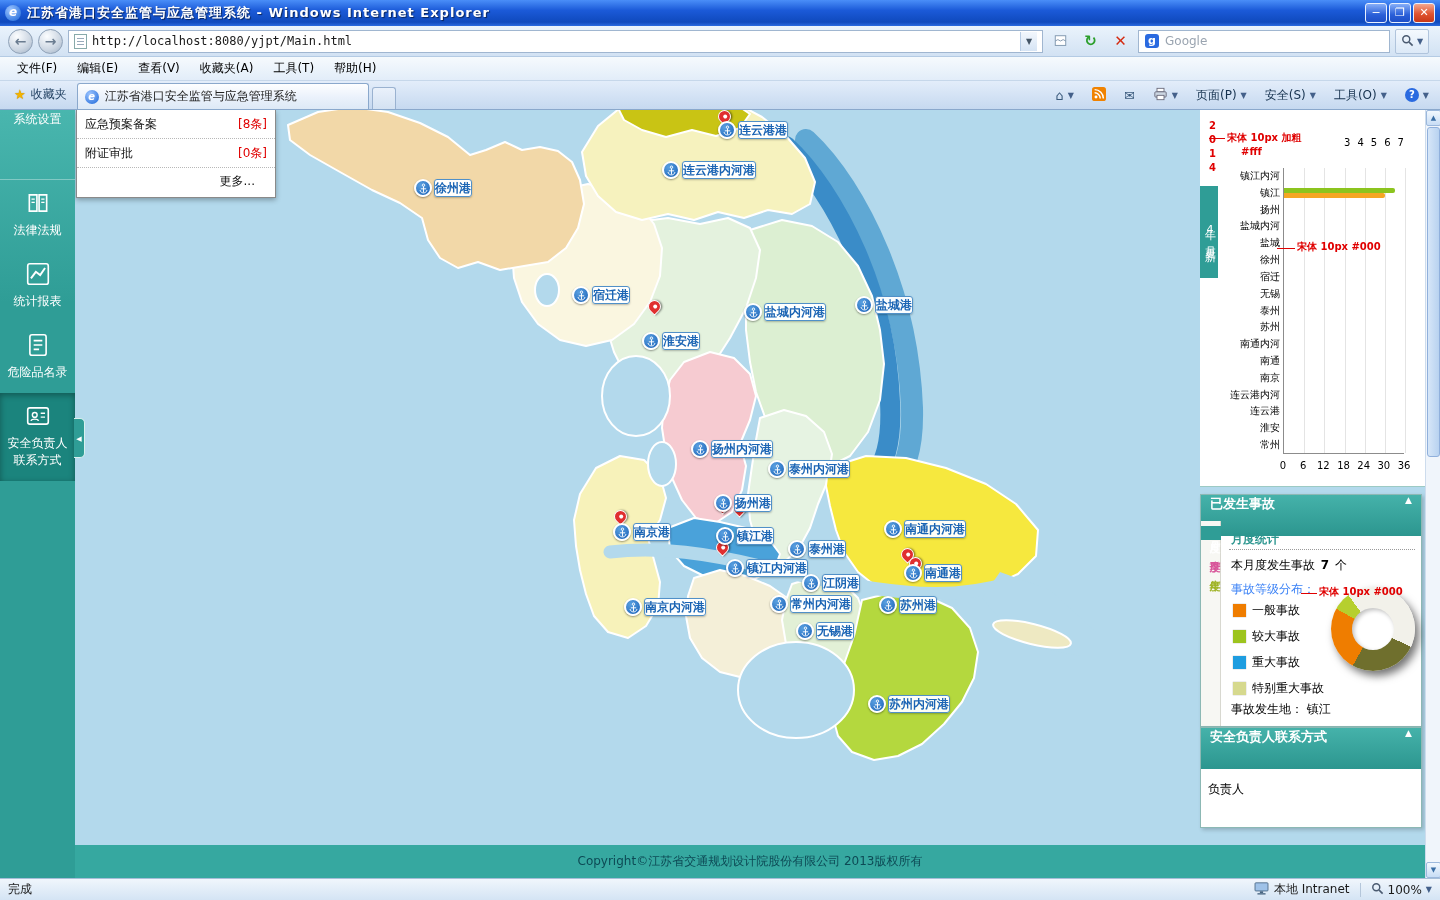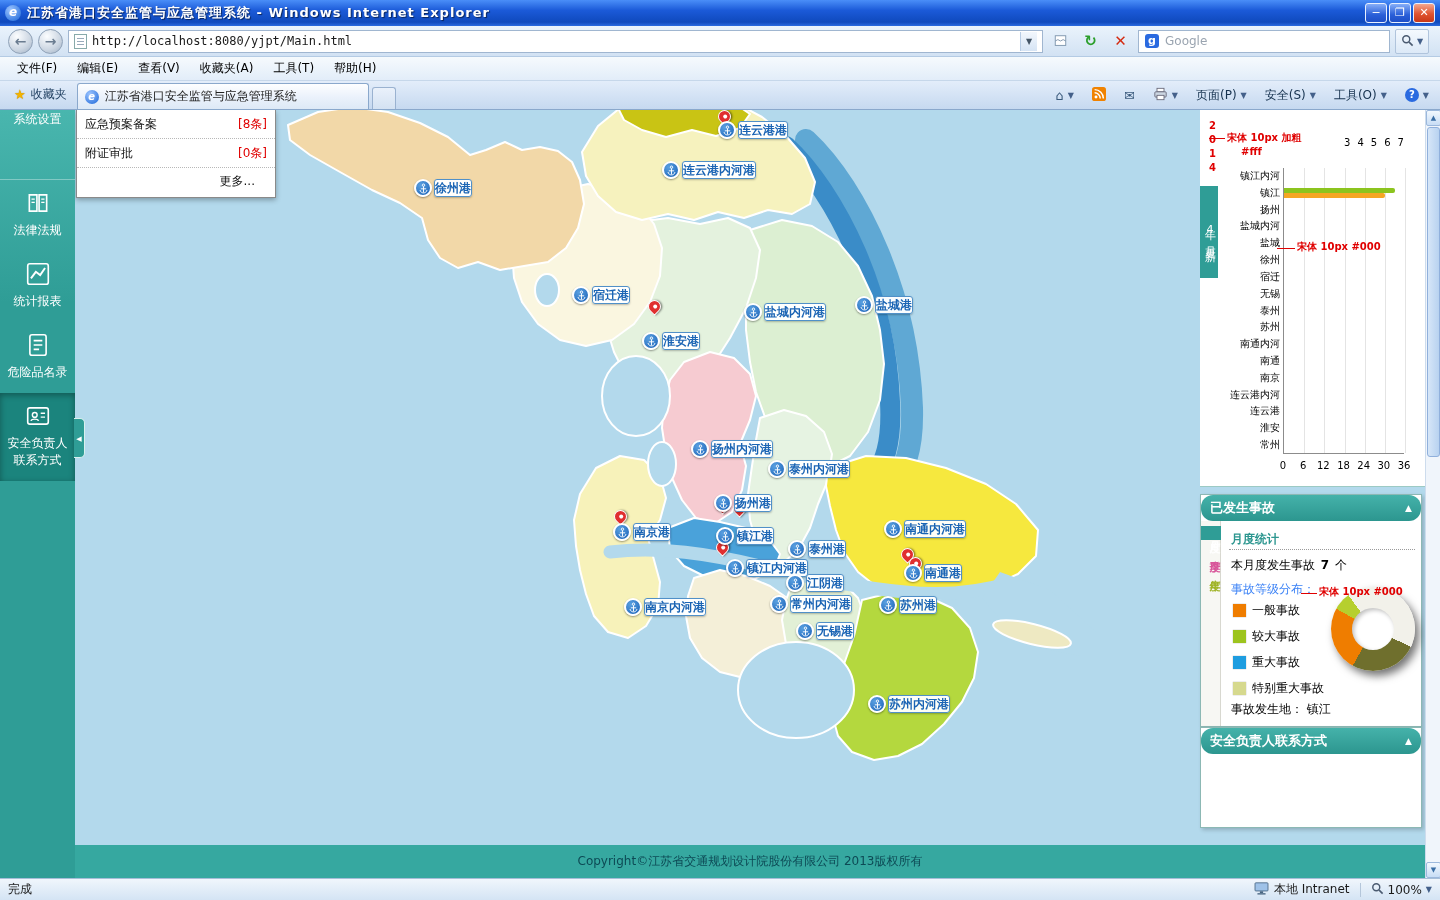--- a/index.html
+++ b/index.html
@@ -82,21 +82,21 @@
   .cat{height:16.82px;line-height:16.82px;font-size:10px;color:#000;text-align:right;white-space:nowrap;}
   .chart-plot{position:absolute;left:83px;top:58px;width:121px;height:286px;border-left:1px solid #8c8c8c;border-bottom:1px solid #8c8c8c;}
   .gridline{position:absolute;top:0;bottom:0;width:1px;background:#e4e4e4;}
   .bar{position:absolute;left:0;height:5px;border-radius:0 2px 2px 0;}
   .chart-xticks{position:absolute;left:83px;top:350px;width:135px;height:12px;}
   .xtick{position:absolute;font-size:10px;color:#000;transform:translateX(-50%);}
   .chart-topticks{position:absolute;left:144px;top:27px;display:flex;gap:7px;font-size:10px;color:#000;}
   .anno{position:absolute;color:#e00000;font-size:10px;font-weight:bold;white-space:nowrap;z-index:6;}
   .anno-line{position:absolute;border-top:1px solid #e00000;height:0;z-index:6;}
 
-  .panel-header{height:26px;background:linear-gradient(180deg,#45b2aa,#2c968f);display:flex;align-items:center;padding:0 9px;color:#fff;font-size:13px;font-weight:bold;border-radius:12px;}
+  .panel-header{height:41px;background:linear-gradient(180deg,#45b2aa,#2c968f);display:flex;align-items:flex-start;padding:0 9px;color:#fff;font-size:13px;font-weight:bold;}
   .collapse{margin-left:auto;font-size:9px;color:#fff;}
 
   .accident-panel{position:absolute;left:0;top:384px;width:222px;height:233px;background:#fff;border:1px solid #8cb8b4;box-shadow:2px 2px 4px rgba(0,0,0,.2);}
   .acc-tabs{position:absolute;left:0;top:26px;bottom:0;width:20px;background:#f7f7f3;border-right:1px solid #d8d8d0;}
   .acc-tab{writing-mode:vertical-rl;text-orientation:upright;font-size:11px;font-weight:bold;width:20px;padding:7px 0;text-align:center;margin-top:5px;}
   .acc-tab.active{background:#2f9d96;color:#fff !important;}
   .acc-body{position:absolute;left:20px;top:26px;right:0;bottom:0;}
   .acc-sec-title{position:absolute;left:10px;top:10px;color:#2c968f;font-weight:bold;font-size:12px;}
   .acc-dotline{position:absolute;left:8px;top:28px;width:186px;border-top:1px dotted #9a9a9a;}
   .acc-summary{position:absolute;left:10px;top:36px;font-size:12px;color:#000;}
@@ -458,21 +458,21 @@
       <div class="port" style="left: 660px; top: 458px;">
         <span class="anchor">
           <svg width="11" height="11" viewBox="0 0 14 14">
             <circle cx="7" cy="2.8" r="1.5" fill="none" stroke="#fff" stroke-width="1.2"></circle>
             <path d="M7 4.4V12 M3.6 7.4h6.8" stroke="#fff" stroke-width="1.2" fill="none"></path>
             <path d="M2.6 9c.5 2.6 2.5 3.6 4.4 3.6 1.9 0 3.9-1 4.4-3.6" fill="none" stroke="#fff" stroke-width="1.2"></path>
           </svg>
         </span>
         <span class="plabel">镇江内河港</span>
       </div>
-      <div class="port" style="left: 720px; top: 473px;">
+      <div class="port" style="left: 736px; top: 473px;">
         <span class="anchor">
           <svg width="11" height="11" viewBox="0 0 14 14">
             <circle cx="7" cy="2.8" r="1.5" fill="none" stroke="#fff" stroke-width="1.2"></circle>
             <path d="M7 4.4V12 M3.6 7.4h6.8" stroke="#fff" stroke-width="1.2" fill="none"></path>
             <path d="M2.6 9c.5 2.6 2.5 3.6 4.4 3.6 1.9 0 3.9-1 4.4-3.6" fill="none" stroke="#fff" stroke-width="1.2"></path>
           </svg>
         </span>
         <span class="plabel">江阴港</span>
       </div>
       <div class="port" style="left: 838px; top: 463px;">
@@ -663,20 +663,21 @@
       </span>
     </div>
   </div>
 
   <div class="contact-panel">
     <div class="panel-header">
       <span>安全负责人联系方式</span>
       <span class="collapse">▲</span>
     </div>
     <div class="contact-fields">
+        <div class="contact-row">负责人</div>
       </div>
   </div>
 </div>
 
 <div class="abs scrollbar">
   <span class="sb-btn sb-up">▲</span>
   <span class="sb-thumb"></span>
   <span class="sb-btn sb-down">▼</span>
 </div>
 

